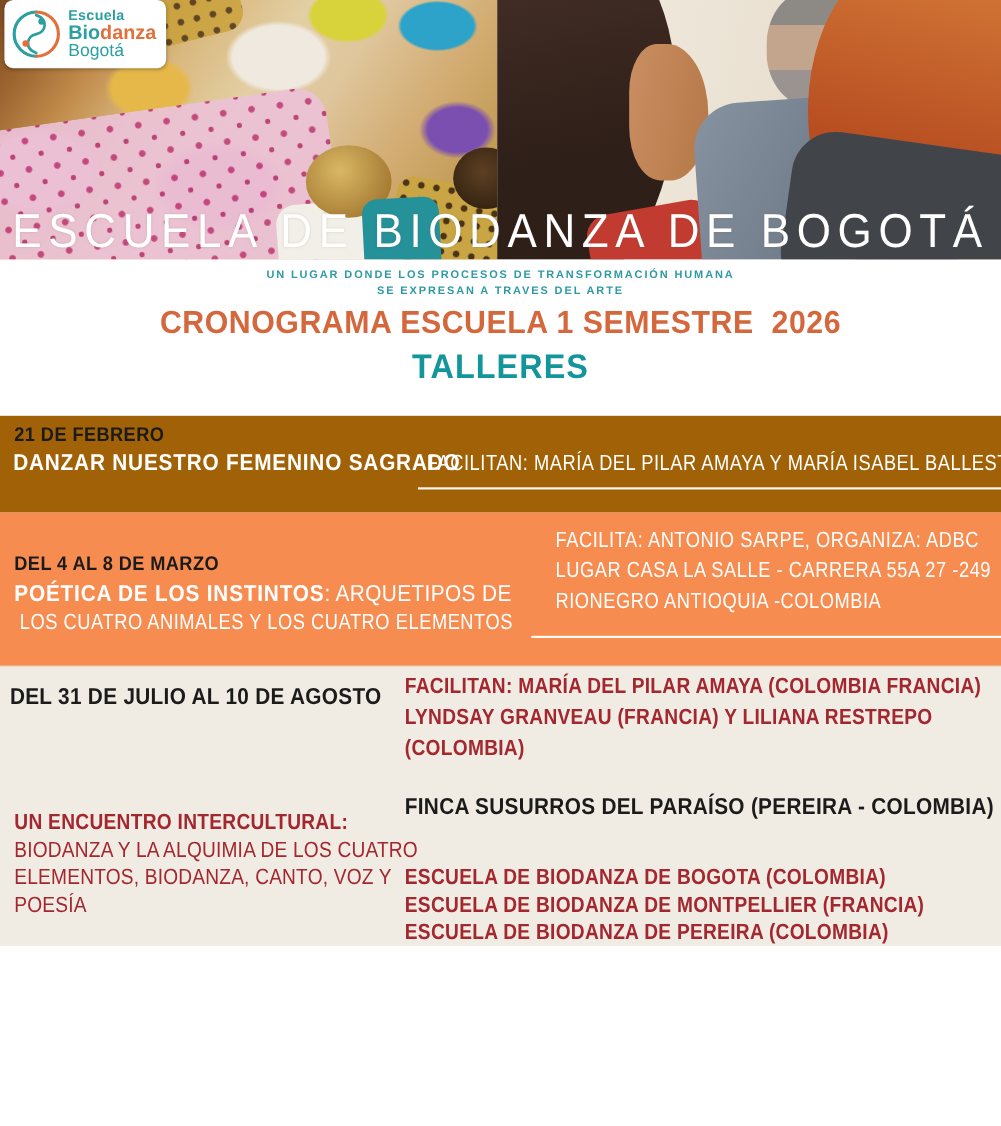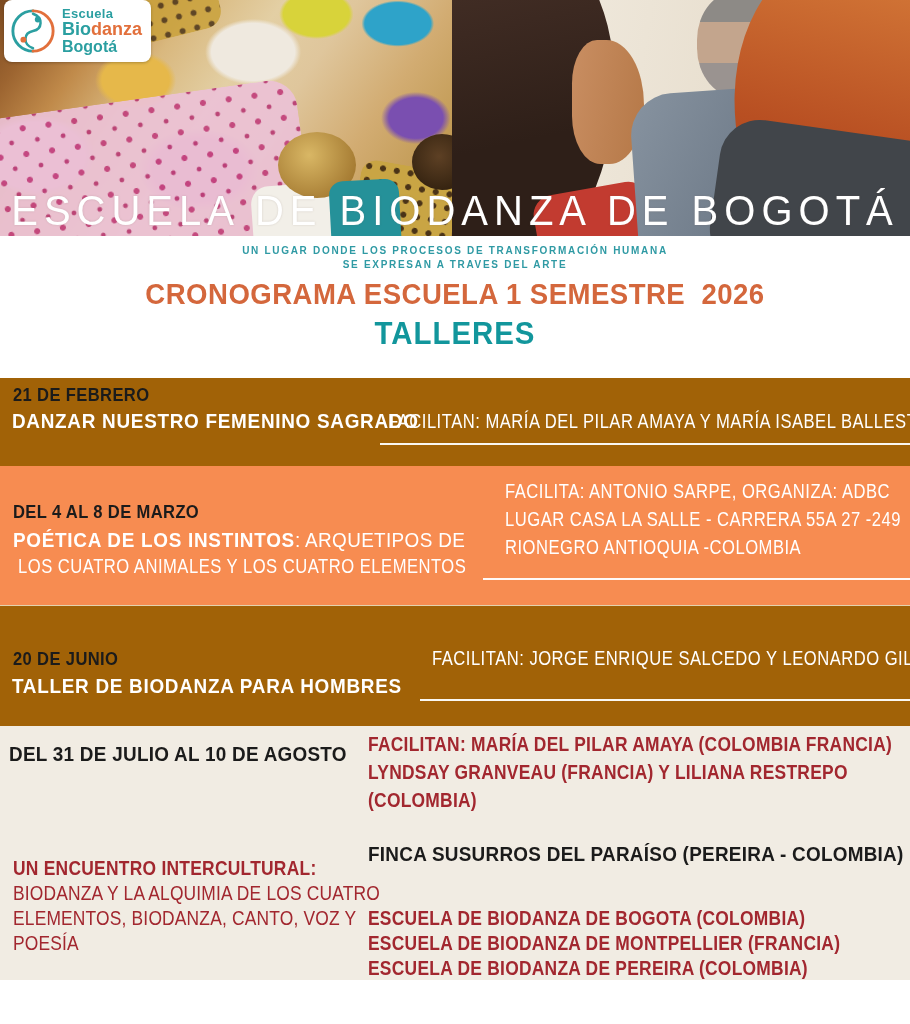--- a/index.html
+++ b/index.html
@@ -64,21 +64,21 @@
 
   
   .logo-card { position:absolute; left:4px; top:0; width:147px; height:62px; background:#fff;
     border-radius:8px; z-index:6; display:flex; align-items:center; padding:4px 6px; gap:6px;
     box-shadow:0 1px 3px rgba(0,0,0,.25); }
   .logo-mark { width:46px; height:46px; flex:0 0 auto; }
   .logo-text { line-height:1.02; white-space:nowrap; }
   .lt1 { font-size:13px; font-weight:600; color:#2b9fa1; letter-spacing:.3px; }
   .lt2 { font-size:18px; font-weight:800; color:#2b9fa1; }
   .lt2 .orange { color:#e2703c; }
-  .lt3 { font-size:16px; font-weight:700; color:#2b9fa1; }
+  .lt3 { font-size:16px; font-weight:400; color:#2b9fa1; }
 
   
   .hero-title { position:absolute; left:0; right:0; bottom:1px; z-index:5; text-align:center;
     color:#ffffff; font-size:40px; font-weight:300; letter-spacing:6px; white-space:nowrap;
     transform:scaleY(1.08); transform-origin:center bottom; text-shadow:0 0 2px rgba(120,100,90,.25); }
 
   
   .strip1 { position:relative; width:910px; height:142px; background:#fff; }
   .tagline { position:absolute; left:0; right:0; text-align:center; color:#2f9aa4;
     font-size:10px; font-weight:700; letter-spacing:1.7px; }
@@ -178,26 +178,20 @@
   <section class="band orange-band">
     <div class="evt-date" style="left:13px; top:36px;">DEL 4 AL 8 DE MARZO</div>
     <div class="evt-title" style="left:13px; top:62px;"><span>POÉTICA DE LOS INSTINTOS</span><span class="reg">: ARQUETIPOS DE</span></div>
     <div class="evt-line" style="left:18px; top:89px;">LOS CUATRO ANIMALES Y LOS CUATRO ELEMENTOS</div>
     <div class="evt-line" style="left:505px; top:14px;">FACILITA: ANTONIO SARPE, ORGANIZA: ADBC</div>
     <div class="evt-line" style="left:505px; top:42px;">LUGAR CASA LA SALLE - CARRERA 55A 27 -249</div>
     <div class="evt-line" style="left:505px; top:70px;">RIONEGRO ANTIOQUIA -COLOMBIA</div>
     <div class="underline" style="left:483px; top:112px; width:427px;"></div>
   </section>
 
-  <section class="band teal-band band-2">
-    <div class="evt-date" style="left:13px; top:43px;">20 DE JUNIO</div>
-    <div class="evt-title" style="left:12px; top:68px;">TALLER DE BIODANZA PARA HOMBRES</div>
-    <div class="evt-line" style="left:432px; top:41px;">FACILITAN: JORGE ENRIQUE SALCEDO Y LEONARDO GIL</div>
-    <div class="underline" style="left:420px; top:93px; width:490px;"></div>
-  </section>
 
   <section class="band cream-band">
     <div class="blk-b" style="left:9px; top:16px;">DEL 31 DE JULIO AL 10 DE AGOSTO</div>
     <div class="red-b" style="left:368px; top:7px;">FACILITAN: MARÍA DEL PILAR AMAYA (COLOMBIA FRANCIA)</div>
     <div class="red-b" style="left:368px; top:35px;">LYNDSAY GRANVEAU (FRANCIA) Y LILIANA RESTREPO</div>
     <div class="red-b" style="left:368px; top:63px;">(COLOMBIA)</div>
     <div class="blk-b" style="left:368px; top:116px;">FINCA SUSURROS DEL PARAÍSO (PEREIRA - COLOMBIA)</div>
     <div class="red-b" style="left:13px; top:131px;">UN ENCUENTRO INTERCULTURAL:</div>
     <div class="red-r" style="left:13px; top:156px;">BIODANZA Y LA ALQUIMIA DE LOS CUATRO</div>
     <div class="red-r" style="left:13px; top:181px;">ELEMENTOS, BIODANZA, CANTO, VOZ Y</div>

